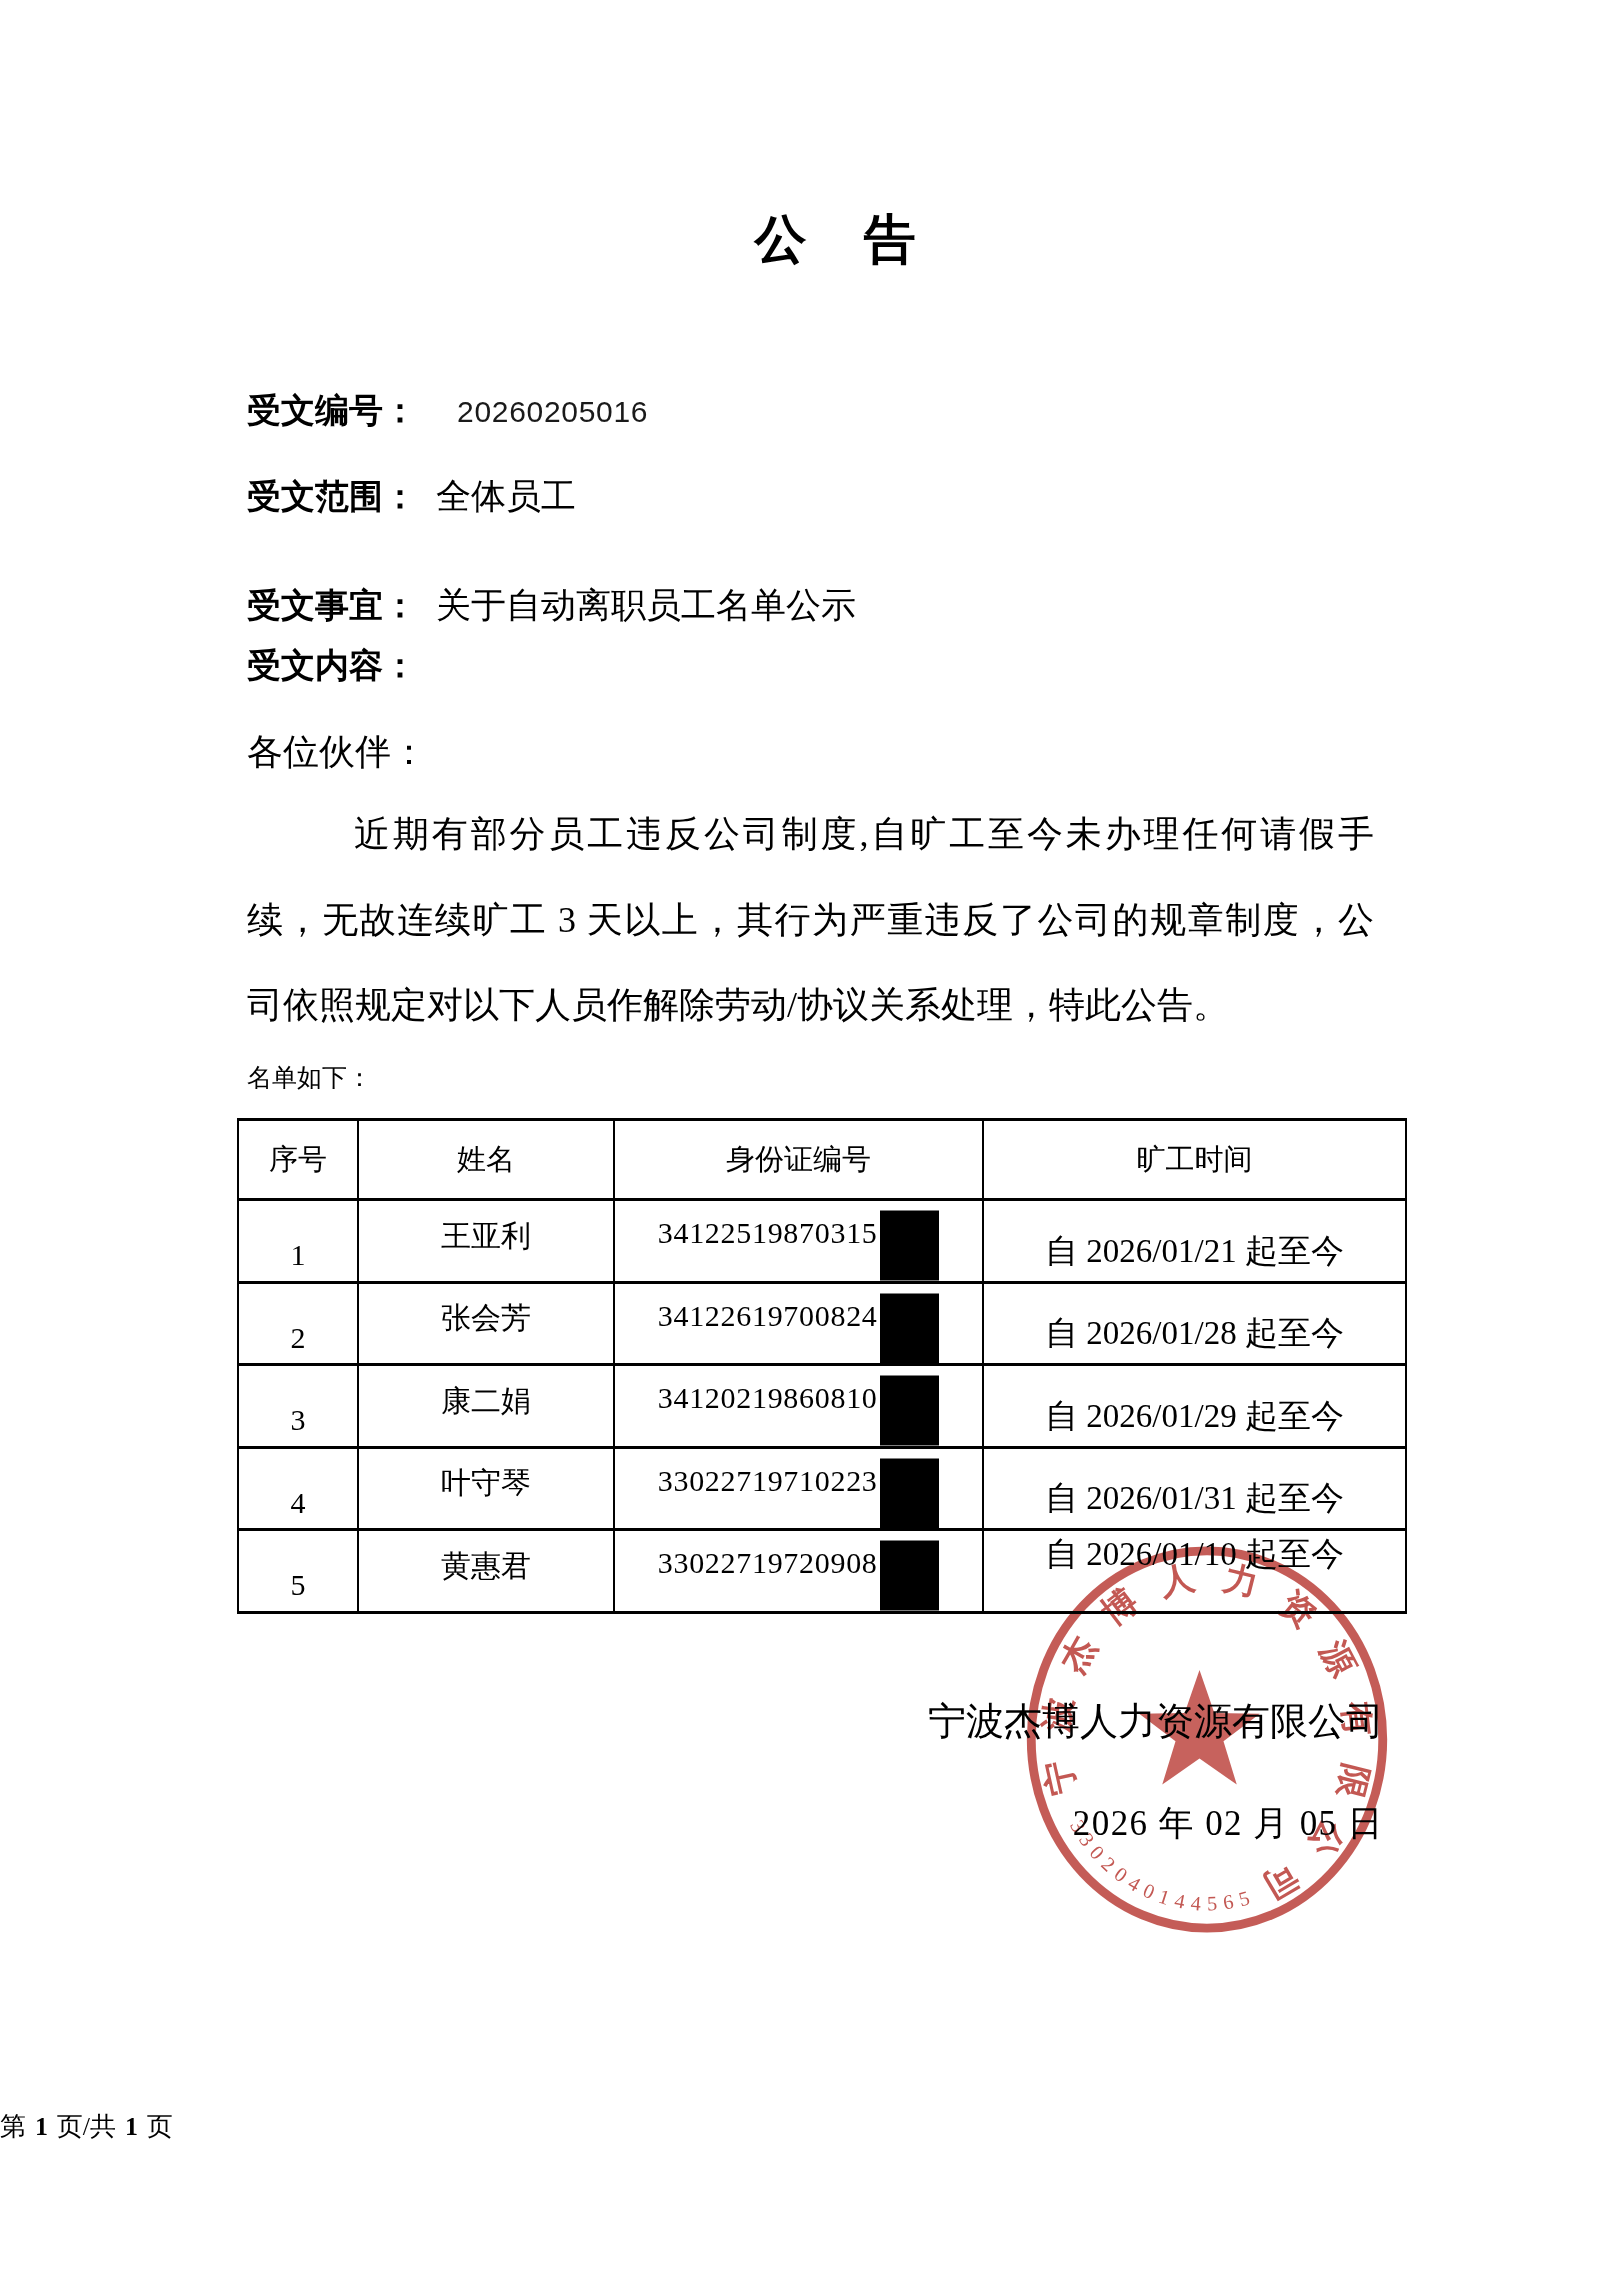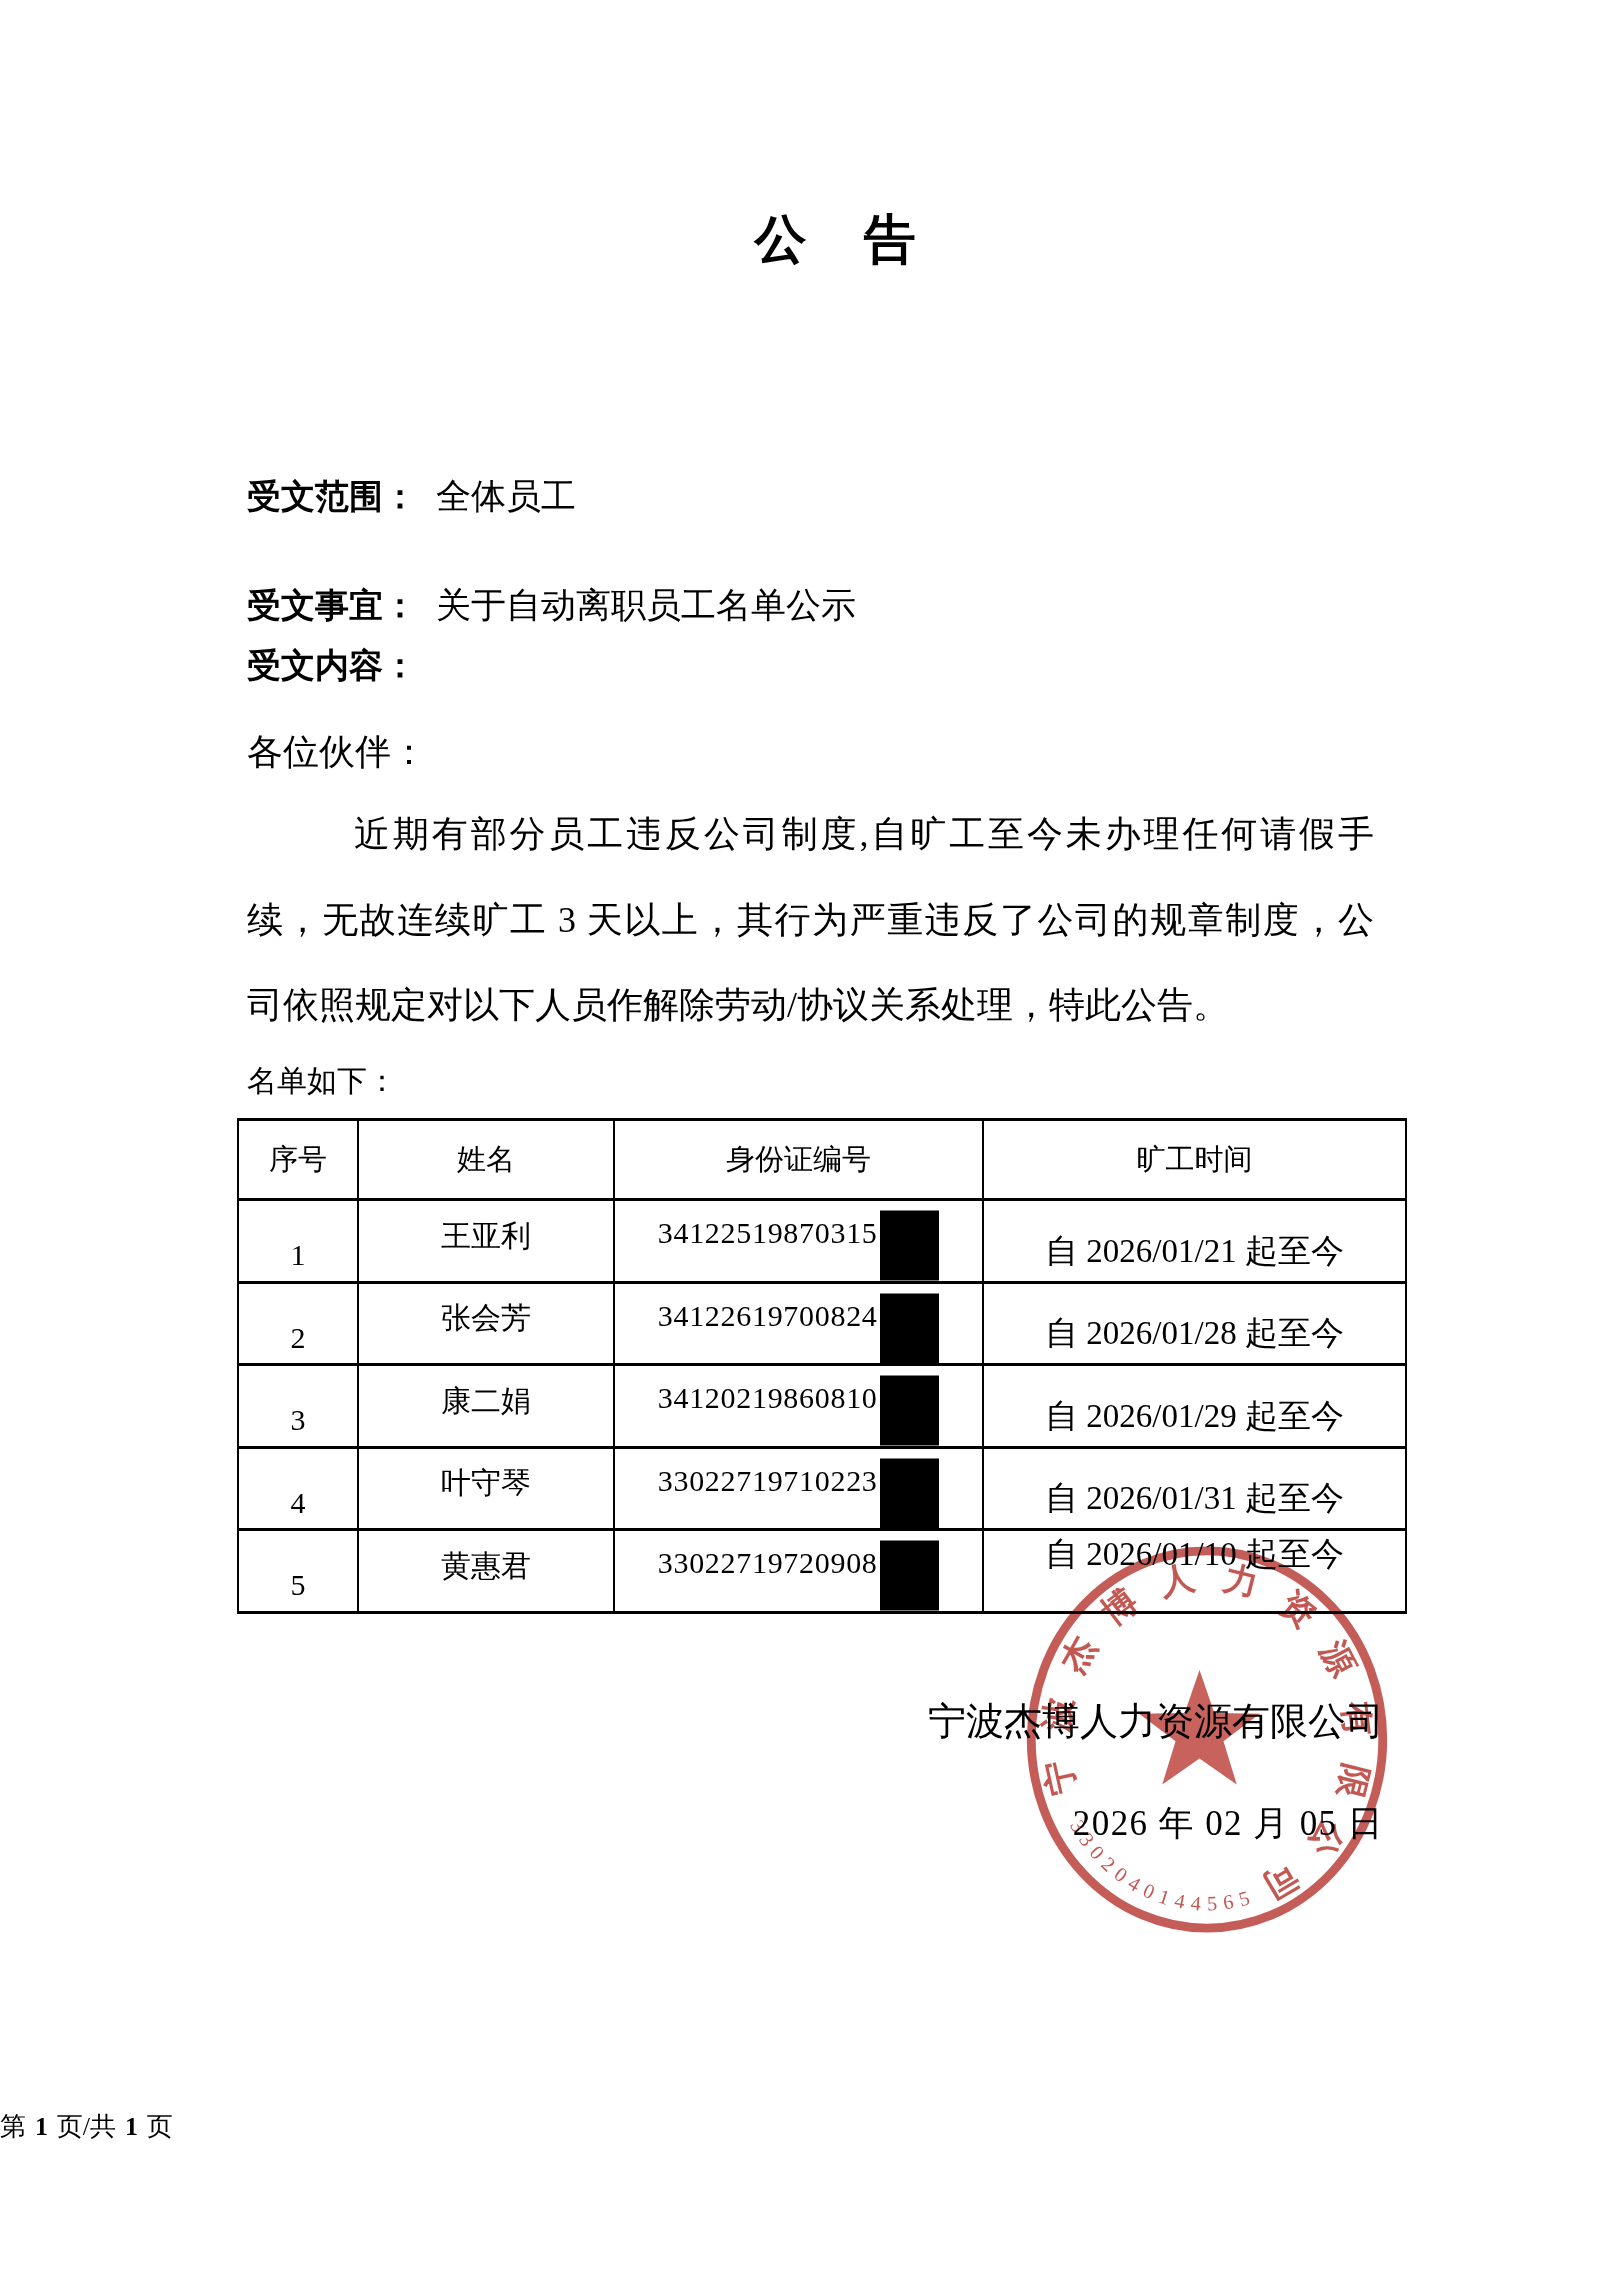--- a/index.html
+++ b/index.html
@@ -23,21 +23,21 @@
   .fl-1{top:391px;} .fl-2{top:476px;} .fl-3{top:585px;} .fl-4{top:646px;text-align:center;}
   .salutation{position:absolute;left:247px;top:728px;font-size:36px;white-space:nowrap;}
   
   .para-line{
     position:absolute;left:247px;width:1127px;font-size:36px;line-height:1.18;
     text-align:justify;text-align-last:justify;text-justify:inter-character;word-break:keep-all;
   }
   .pl-1{top:813px;padding-left:107px;width:1020px;}
   .pl-2{top:899px;}
   .pl-3{top:984px;text-align-last:left;}
-  .list-intro{position:absolute;left:247px;top:1061px;font-size:30px;white-space:nowrap;}
+  .list-intro{position:absolute;left:247px;top:1061px;font-size:25px;white-space:nowrap;}
   
   .roster-wrap{position:absolute;left:237px;top:1118px;width:1167px;border-radius:29px;}
   table.roster{border-collapse:collapse;table-layout:fixed;width:1167px;}
   .roster th,.roster td{
     border-left:2px solid #000;border-right:2px solid #000;
     border-top:3.4px solid #000;border-bottom:3.4px solid #000;
     padding:0;text-align:center;font-weight:400;overflow:visible;
   }
   .roster tr.hdr{height:80px;} .roster tr.datarow{height:78px;}
   .cell-hdr{font-size:29px;vertical-align:middle;}
@@ -66,20 +66,23 @@
   }
   .footer .fd{font-weight:700;margin:0 8.9px;}
 </style>
 </head>
 <body>
 
 <div class="page">
 
   <div class="doc-title">公　告</div>
 
+  <div class="field-line fl-1">
+    <span class="field-label">受文编号：</span><span class="field-value-num">20260205016</span>
+  </div>
   <div class="field-line fl-2">
     <span class="field-label">受文范围：</span><span class="field-value">全体员工</span>
   </div>
   <div class="field-line fl-3">
     <span class="field-label">受文事宜：</span><span class="field-value">关于自动离职员工名单公示</span>
   </div>
   <div class="field-line fl-4">
     <span class="field-label">受文内容：</span>
   </div>
 

